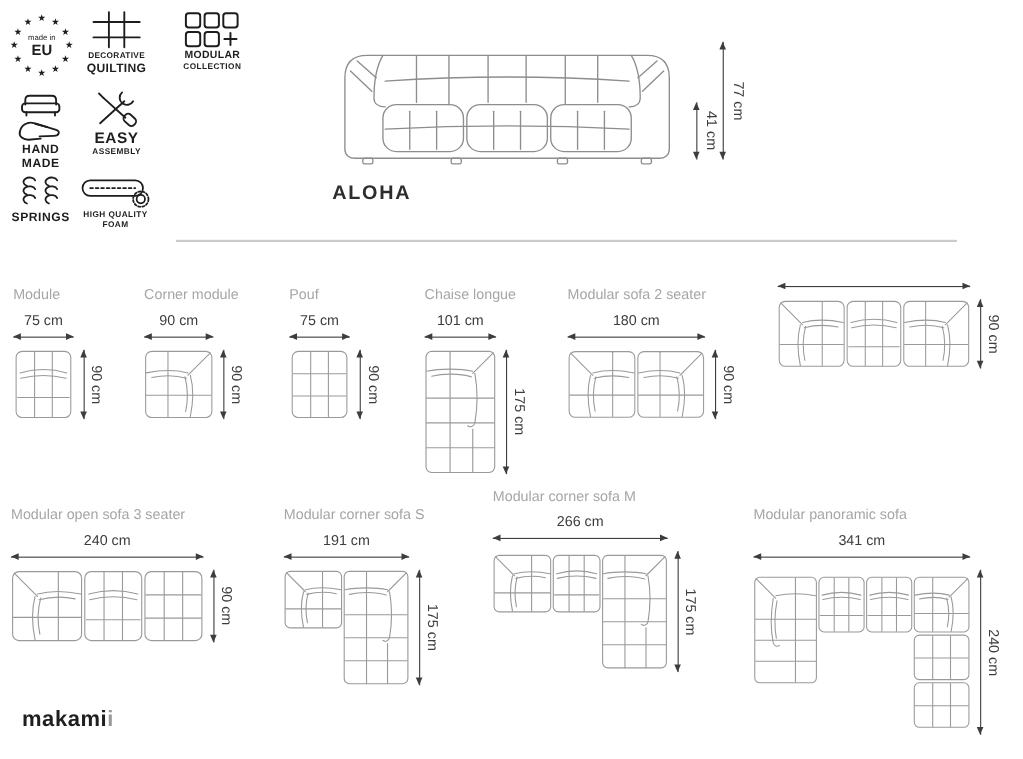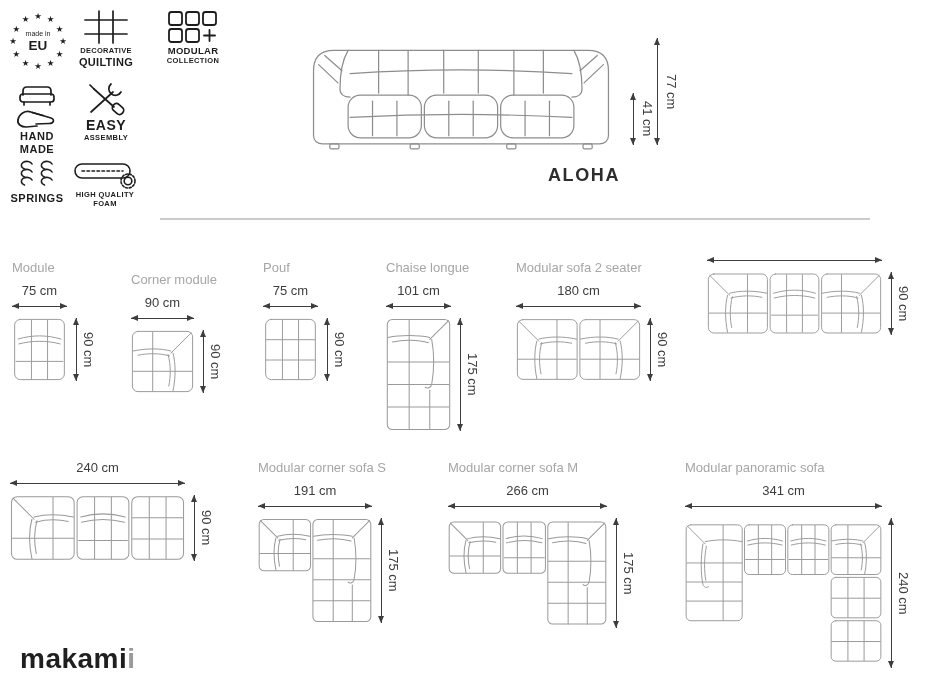--- a/index.html
+++ b/index.html
@@ -7,21 +7,21 @@
         font-family:"Liberation Sans",sans-serif;}
   
   .badge{position:absolute;text-align:center;color:#1d1d1d;}
   .badge .b-icon{display:block;margin:0 auto;}
   .b-line1{display:block;font-size:7.5px;font-weight:bold;letter-spacing:.3px;line-height:10px;}
   .b-line2{display:block;font-size:11px;font-weight:bold;letter-spacing:.3px;line-height:12px;}
   .b-big{display:block;font-size:14px;font-weight:bold;letter-spacing:.5px;line-height:15px;}
   .b-small{display:block;font-size:7.5px;font-weight:bold;letter-spacing:.4px;line-height:9px;}
   .b-mid{display:block;font-size:11px;font-weight:bold;letter-spacing:.5px;line-height:13px;}
   
-  #aloha{position:absolute;left:302px;top:165px;width:318px;text-align:right;
+  #aloha{position:absolute;left:302px;top:165px;width:318px;text-align:left;
          font-size:18px;font-weight:bold;letter-spacing:1.6px;color:#2d2d2d;}
   
   .harrow{position:relative;height:1px;background:#3d3d3d;}
   .harrow::before{content:"";position:absolute;left:0;top:-3.5px;width:0;height:0;
     border-style:solid;border-width:3.5px 7px 3.5px 0;
     border-color:transparent #3d3d3d transparent transparent;}
   .harrow::after{content:"";position:absolute;right:0;top:-3.5px;width:0;height:0;
     border-style:solid;border-width:3.5px 0 3.5px 7px;
     border-color:transparent transparent transparent #3d3d3d;}
   .varrow{position:relative;width:1px;background:#3d3d3d;flex:0 0 auto;}
@@ -38,21 +38,21 @@
   
   .diagram{position:absolute;}
   .d-label{font-size:13px;line-height:16px;color:#a6a6a6;white-space:nowrap;margin-bottom:7px;}
   .d-wtext{display:block;text-align:center;font-size:13px;line-height:16px;color:#3d3d3d;
            white-space:nowrap;margin-bottom:7px;}
   .harrow{margin-bottom:11px;}
   .d-row{display:flex;align-items:flex-start;}
   .d-row .varrow{margin-left:9px;}
   .d-row .vdim{position:static;margin-left:4px;}
   
-  #logo{position:absolute;left:20px;top:643px;font-size:28px;font-weight:bold;
+  #logo{position:absolute;left:20px;top:643px;font-size:20px;font-weight:bold;
         letter-spacing:.5px;color:#1f1f1f;}
   #logo .accent{color:#9a9a9a;}
   .furn{flex:0 0 auto;}
 </style>
 </head>
 <body>
 
 <svg width="0" height="0" style="position:absolute" aria-hidden="true">
   <defs>
     <g id="m-straight">
@@ -282,21 +282,21 @@
         <svg class="furn" width="55" height="63" viewBox="0 0 75 90" style="fill:none;stroke:#9a9a9a;stroke-width:1.4;stroke-linecap:round;stroke-linejoin:round;">
             <use href="#m-straight"></use>
           </svg>
         <div class="varrow" style="height:63px"></div>
         <div class="vdim" style="height:63px">
             <span>90 cm</span>
           </div>
       </div>
     </div>
 
-    <div class="diagram" style="left:131px;top:260px;margin-top:12px;">
+    <div class="diagram" style="left:131px;top:260px;">
       <div class="d-label">Corner module</div>
       <span class="d-wtext" style="width:63px">90 cm</span>
       <div class="harrow" style="width:63px"></div>
       <div class="d-row">
         <svg class="furn" width="63" height="63" viewBox="0 0 90 90" style="fill:none;stroke:#9a9a9a;stroke-width:1.4;stroke-linecap:round;stroke-linejoin:round;">
             <use href="#m-corner-r"></use>
           </svg>
         <div class="varrow" style="height:63px"></div>
         <div class="vdim" style="height:63px">
             <span>90 cm</span>
@@ -359,20 +359,21 @@
             <use href="#m-corner-r" x="165"></use>
         </svg>
         <div class="varrow" style="height:63px"></div>
         <div class="vdim" style="height:63px">
             <span>90 cm</span>
           </div>
       </div>
     </div>
 
     <div class="diagram" style="left:10px;top:460px;">
+      <div class="d-label">Modular open sofa 3 seater</div>
       <span class="d-wtext" style="width:175px">240 cm</span>
       <div class="harrow" style="width:175px"></div>
       <div class="d-row">
         <svg class="furn" width="175" height="66" viewBox="0 0 240 90" style="fill:none;stroke:#9a9a9a;stroke-width:1.4;stroke-linecap:round;stroke-linejoin:round;">
           <use href="#m-corner-l"></use>
             <use href="#m-straight" x="90"></use>
             <use href="#m-pouf" x="165"></use>
         </svg>
         <div class="varrow" style="height:66px"></div>
         <div class="vdim" style="height:66px">
@@ -390,21 +391,21 @@
           <use href="#m-corner-l"></use>
             <use href="#m-chaise-r" x="90"></use>
         </svg>
         <div class="varrow" style="height:105px"></div>
         <div class="vdim" style="height:105px">
             <span>175 cm</span>
           </div>
       </div>
     </div>
 
-    <div class="diagram" style="left:448px;top:460px;">
+    <div class="diagram" style="left:448px;top:443px;">
       <div class="d-label">Modular corner sofa M</div>
       <span class="d-wtext" style="width:159px">266 cm</span>
       <div class="harrow" style="width:159px"></div>
       <div class="d-row">
         <svg class="furn" width="159" height="110" viewBox="0 0 266 175" style="fill:none;stroke:#9a9a9a;stroke-width:1.7;stroke-linecap:round;stroke-linejoin:round;">
           <use href="#m-corner-l"></use>
             <use href="#m-straight" x="90"></use>
             <use href="#m-chaise-r" x="165"></use>
         </svg>
         <div class="varrow" style="height:110px"></div>

